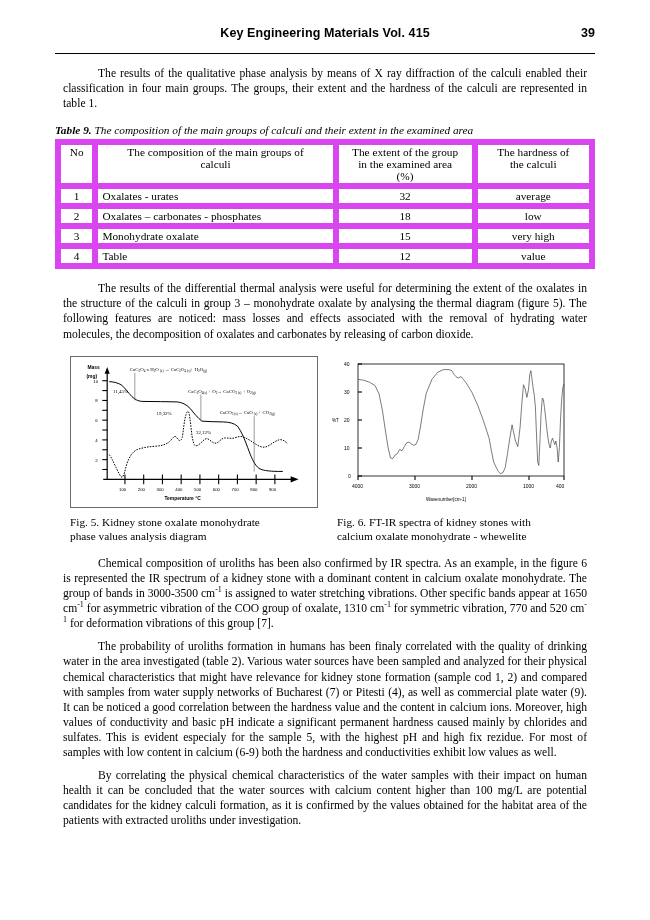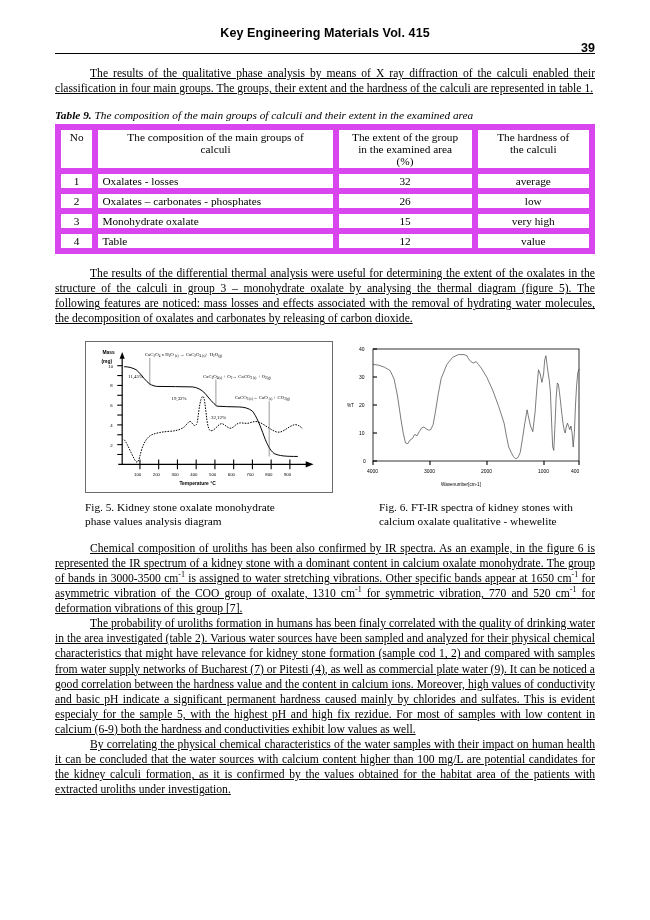--- a/index.html
+++ b/index.html
@@ -32,40 +32,39 @@
   }
   .running-head-title {
     font-family: "Liberation Sans", "DejaVu Sans", sans-serif;
     font-weight: bold;
     font-size: 12.5px;
     letter-spacing: .1px;
   }
   .page-number {
     position: absolute;
     right: 0;
-    top: 15px;
+    top: 0;
     font-family: "Liberation Sans", "DejaVu Sans", sans-serif;
     font-weight: bold;
     font-size: 12.5px;
   }
   .head-rule {
     border: 0;
     border-top: 1.4px solid #000;
     margin: 5px 0 0 0;
   }
 
   
   p.body {
     font-size: 11.6px;
     line-height: 15.1px;
     text-align: justify;
     text-indent: 35px;
-    margin: 0;
+    margin: 8px;
     hyphens: none;
-    text-decoration: underline;
   }
   p.spaced { margin-top: 12px; }
   sup { font-size: 8px; vertical-align: super; line-height: 0; }
 
   
   .table-caption {
     font-size: 11.3px;
     margin: 13px 0 3px 0;
     font-style: italic;
   }
@@ -90,42 +89,42 @@
   .col-ext   { width: 26%; text-align: center; }
   .col-hard  { width: 22%; text-align: center; }
   .hdr-comp  { text-align: center; }
   td.c { text-align: center; }
 
   
   .figures {
     display: flex;
     gap: 14px;
     margin-top: 14px;
-    justify-content: flex-end;
+    justify-content: center;
   }
   .fig-box { width: 248px; }
   .fig-frame-left {
     border: 1px solid #6b6b6b;
     background: #fff;
     height: 152px;
     box-sizing: border-box;
     padding: 2px;
   }
   .fig-frame-right {
     height: 152px;
     box-sizing: border-box;
     background: #fff;
   }
   .fig-caption {
     font-size: 11.3px;
     line-height: 14.6px;
     margin-top: 7px;
     text-align: left;
   }
-  .fig-caption.right { padding-left: 5px; margin-left: 27px; }
+  .fig-caption.right { padding-left: 5px; }
 
   svg { display: block; }
   .tg-line { fill: none; stroke: #000; stroke-width: 1; }
   .dta-line { fill:none; stroke:#000; stroke-width:1; stroke-dasharray:1.6 1.2; }
   .axis { stroke: #000; stroke-width: 1.2; }
   .tick { stroke: #000; stroke-width: 1.1; }
   .leader { stroke: #555; stroke-width: .6; }
   .eqn { font-family: "Liberation Serif", serif; font-size: 4.9px; fill:#000; }
   .eqn-sub { font-size: 3.4px; }
   .pct { font-family: "Liberation Serif", serif; font-size: 5px; fill:#000; }
@@ -169,28 +168,28 @@
         </td>
         <td class="col-hard">
           <div>The hardness of</div>
           <div>the calculi</div>
         </td>
       </tr>
     </thead>
     <tbody>
       <tr>
         <td class="c">1</td>
-        <td>Oxalates - losses</td>
+        <td>Oxalates - urates</td>
         <td class="c">32</td>
         <td class="c">average</td>
       </tr>
       <tr>
         <td class="c">2</td>
         <td>Oxalates – carbonates - phosphates</td>
-        <td class="c">26</td>
+        <td class="c">18</td>
         <td class="c">low</td>
       </tr>
       <tr>
         <td class="c">3</td>
         <td>Monohydrate oxalate</td>
         <td class="c">15</td>
         <td class="c">very high</td>
       </tr>
       <tr>
         <td class="c">4</td>
@@ -343,21 +342,21 @@
                L188.1,71.0 L189.8,47.8 L191.5,28.8 L193.2,33.0 L194.9,41.4 L196.6,33.0
                L197.7,19.0 L198.9,14.7 L200.0,23.4 L201.1,31.8 L202.3,39.6 L203.4,50.8
                L204.6,81.0 L205.7,106.0 L206.8,109.4 L208.0,83.6 L209.1,57.6 L210.3,42.0
                L211.4,43.4 L212.5,51.8 L213.7,62.0 L214.8,72.6 L216.0,82.2 L217.1,88.6
                L218.2,92.0 L219.4,85.0 L220.5,82.2 L221.7,85.6 L222.8,88.6 L223.9,85.0
                L225.1,92.0 L226.2,106.0 L227.4,91.6 L228.5,64.0 L229.6,44.4 L230.8,31.8 L232,28.0"></path>
         </svg>
       </div>
       <div class="fig-caption right">
         <div>Fig. 6.  FT-IR spectra of kidney stones with</div>
-        <div>calcium oxalate qualitative -  whewelite</div>
+        <div>calcium oxalate monohydrate -  whewelite</div>
       </div>
     </div>
   </div>
 
   <p class="body spaced"><span>Chemical composition of uroliths has been also confirmed by IR spectra. As an example, in the figure 6 is represented the IR spectrum of a kidney stone with a dominant content in calcium oxalate monohydrate. The group of bands in 3000-3500 cm</span><sup>-1</sup><span> is assigned to water stretching vibrations. Other specific bands appear at 1650 cm</span><sup>-1</sup><span> for asymmetric vibration of the COO group of oxalate, 1310 cm</span><sup>-1</sup><span> for symmetric vibration, 770 and 520 cm</span><sup>-1</sup><span> for deformation vibrations of this group [7].</span></p>
 
   <p class="body">The probability of uroliths formation in humans has been finaly correlated with the quality of drinking water in the area investigated (table 2). Various water sources have been sampled and analyzed for their physical chemical characteristics that might have relevance for kidney stone formation (sample cod 1, 2) and compared with samples from water supply networks of Bucharest (7) or Pitesti (4), as well as commercial plate water (9). It can be noticed a good correlation between the hardness value and the content in calcium ions. Moreover, high values of conductivity and basic pH indicate a significant permanent hardness caused mainly by chlorides and sulfates. This is evident especialy for the sample 5, with the highest pH and high fix rezidue. For most of samples with low content in calcium (6-9) both the hardness and conductivities exhibit low values as well.</p>
 
   <p class="body">By correlating the physical chemical characteristics of the water samples with their impact on human health it can be concluded that the water sources with calcium content higher than 100 mg/L are potential candidates for the kidney calculi formation, as it is confirmed by the values obtained for the habitat area of the patients with extracted uroliths under investigation.</p>
 

